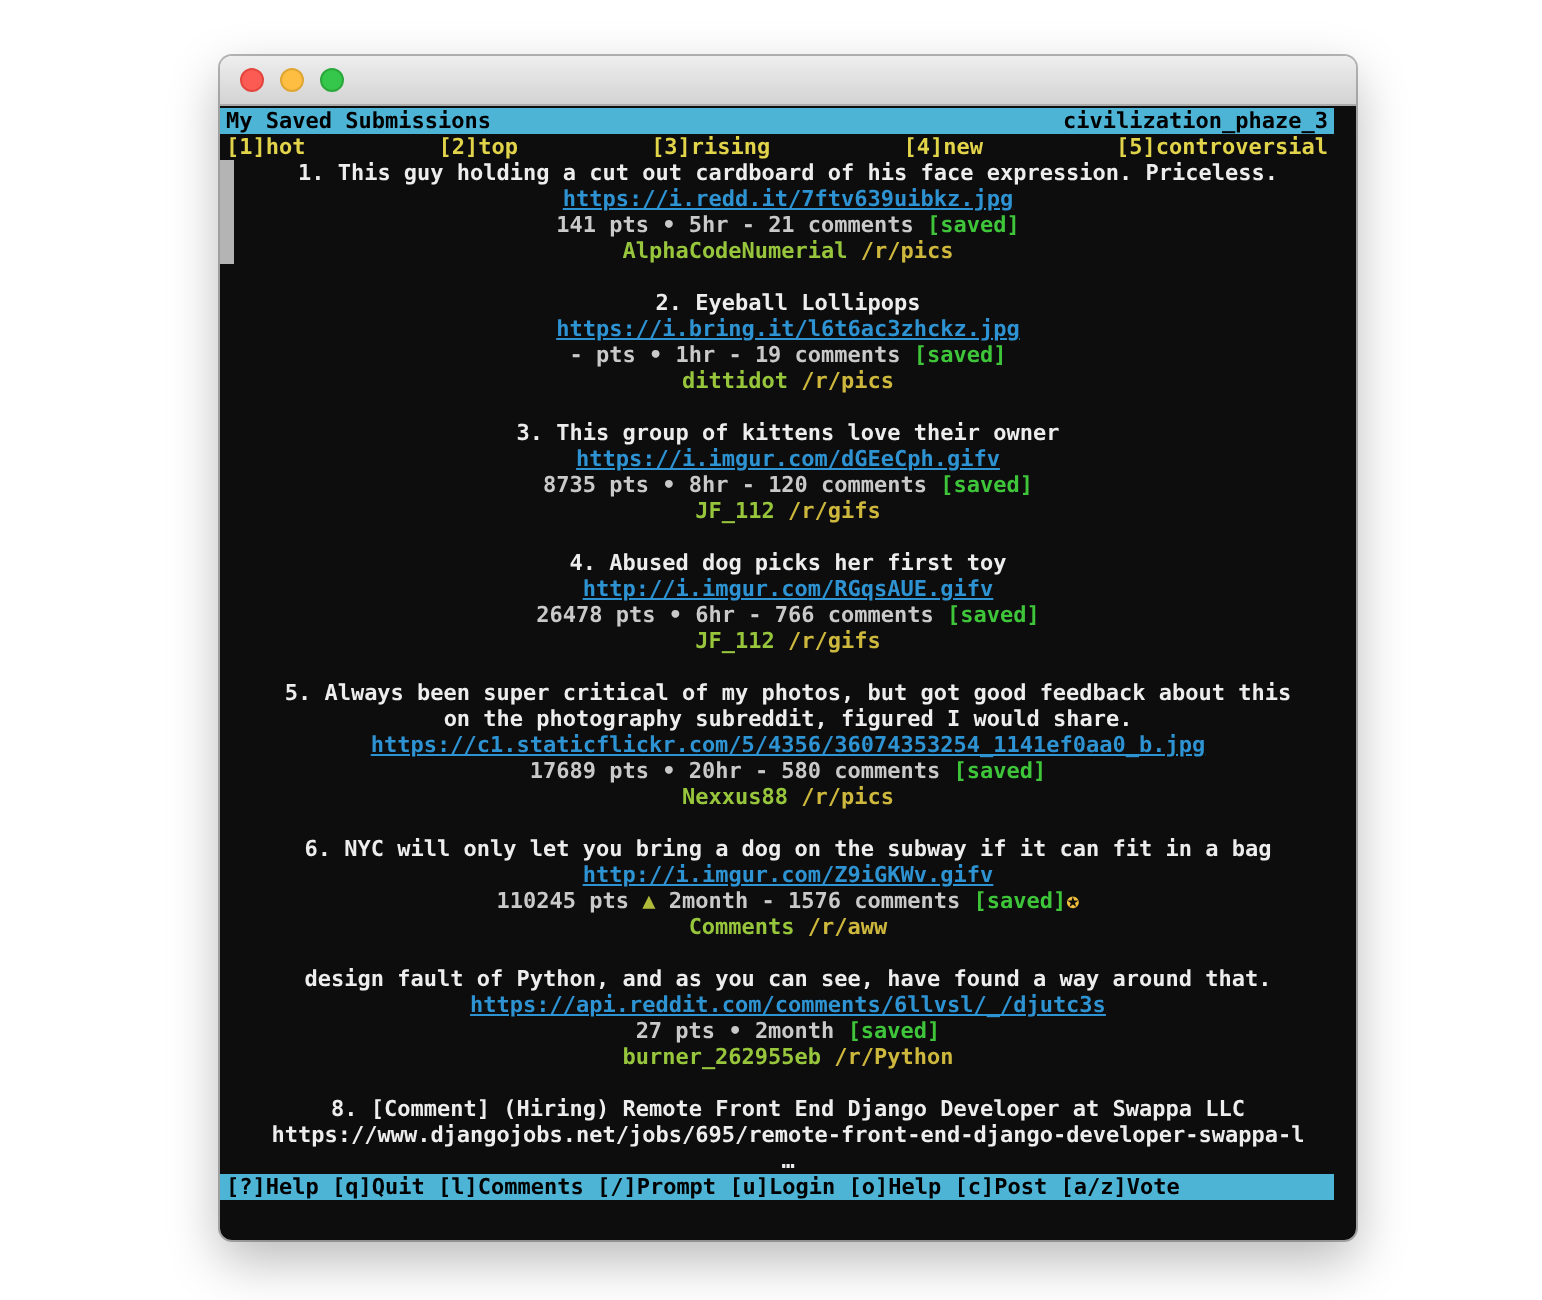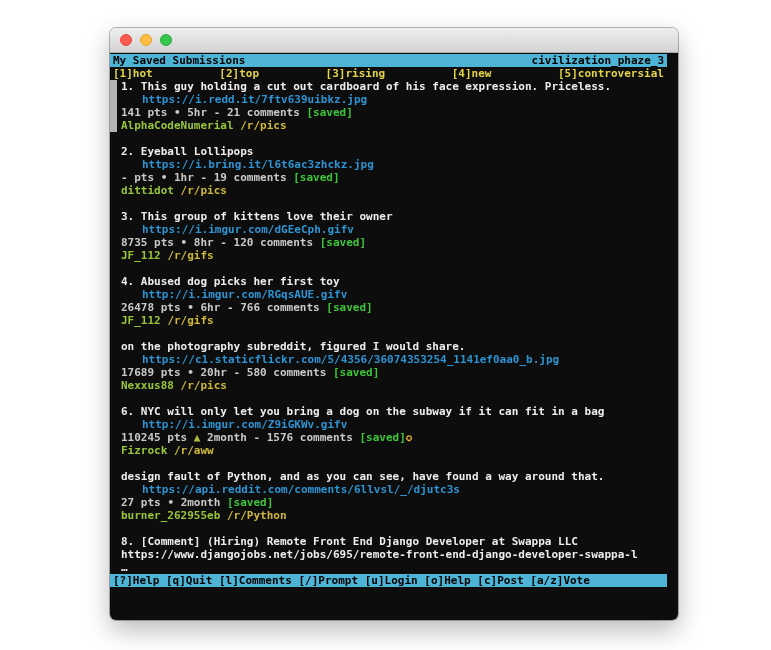--- a/index.html
+++ b/index.html
@@ -22,26 +22,26 @@
   .term{
     height:568px;background:#0d0d0d;color:#c9c9c9;
     font-weight:bold;font-size:11px;line-height:13px;
     padding-top:1px;position:relative;
   }
   .row{width:557px;box-sizing:border-box;padding-left:3px;height:13px;white-space:pre;overflow:hidden;}
   .bar{background:#4db4d6;color:#000;}
   .statusrow{display:flex;justify-content:space-between;padding-right:3px;text-align:right;}
   .tabrow{display:flex;justify-content:space-between;color:#e2d44a;padding-right:3px;}
   .subs{}
-  .sub{position:relative;margin-bottom:13px;}
+  .sub{position:relative;margin-bottom:13px;text-align:center;}
   .sub:last-child{margin-bottom:0;}
   .sub .line{width:557px;box-sizing:border-box;padding-left:11px;height:13px;white-space:pre;overflow:hidden;}
   .selbar{position:absolute;left:0;top:0;width:7px;background:#b4b4b4;}
   .t{color:#ededed;}
-  .u{color:#2e93d2;margin-left:21px;}
+  .u{color:#2e93d2;text-decoration:underline;}
   .g{color:#c9c9c9;}
   .sv{color:#3ec53a;}
   .au{color:#97c53c;}
   .sr{color:#cdb83d;}
   .up{color:#b0ba3a;}
   .gild{color:#eebe3c;}
   .dots{color:#ededed;}
 </style>
 </head>
 <body>
@@ -80,30 +80,31 @@
           <div class="line"><span class="g">8735 pts</span> <span class="g">•</span> <span class="g">8hr - 120 comments</span> <span class="sv">[saved]</span></div>
           <div class="line"><span class="au">JF_112</span> <span class="sr">/r/gifs</span></div>
         </div>
         <div class="sub">
           <div class="line t">4. Abused dog picks her first toy</div>
           <div class="line u">http://i.imgur.com/RGqsAUE.gifv</div>
           <div class="line"><span class="g">26478 pts</span> <span class="g">•</span> <span class="g">6hr - 766 comments</span> <span class="sv">[saved]</span></div>
           <div class="line"><span class="au">JF_112</span> <span class="sr">/r/gifs</span></div>
         </div>
         <div class="sub">
+          <div class="line t">5. Always been super critical of my photos, but got good feedback about this</div>
           <div class="line t">on the photography subreddit, figured I would share.</div>
           <div class="line u">https://c1.staticflickr.com/5/4356/36074353254_1141ef0aa0_b.jpg</div>
           <div class="line"><span class="g">17689 pts</span> <span class="g">•</span> <span class="g">20hr - 580 comments</span> <span class="sv">[saved]</span></div>
           <div class="line"><span class="au">Nexxus88</span> <span class="sr">/r/pics</span></div>
         </div>
         <div class="sub">
           <div class="line t">6. NYC will only let you bring a dog on the subway if it can fit in a bag</div>
           <div class="line u">http://i.imgur.com/Z9iGKWv.gifv</div>
           <div class="line"><span class="g">110245 pts</span> <span class="up">▲</span> <span class="g">2month - 1576 comments</span> <span class="sv">[saved]</span><span class="gild">✪</span></div>
-          <div class="line"><span class="au">Fizrock</span> <span class="sr">/r/aww</span></div>
+          <div class="line"><span class="au">Comments</span> <span class="sr">/r/aww</span></div>
         </div>
         <div class="sub">
           <div class="line t">design fault of Python, and as you can see, have found a way around that.</div>
           <div class="line u">https://api.reddit.com/comments/6llvsl/_/djutc3s</div>
           <div class="line"><span class="g">27 pts</span> <span class="g">•</span> <span class="g">2month</span> <span class="sv">[saved]</span></div>
           <div class="line"><span class="au">burner_262955eb</span> <span class="sr">/r/Python</span></div>
         </div>
         <div class="sub">
           <div class="line t">8. [Comment] (Hiring) Remote Front End Django Developer at Swappa LLC</div>
           <div class="line t">https://www.djangojobs.net/jobs/695/remote-front-end-django-developer-swappa-l</div>

